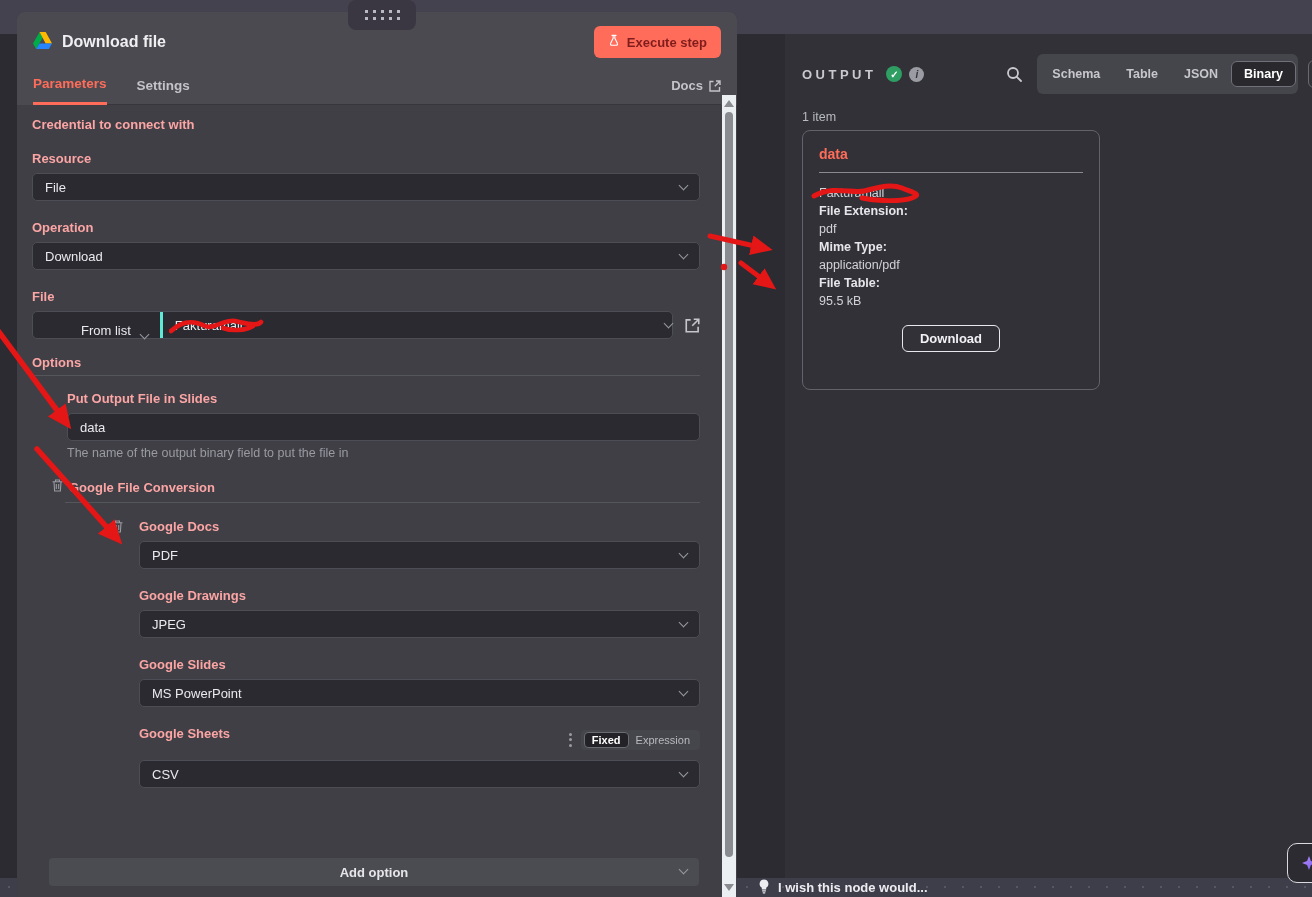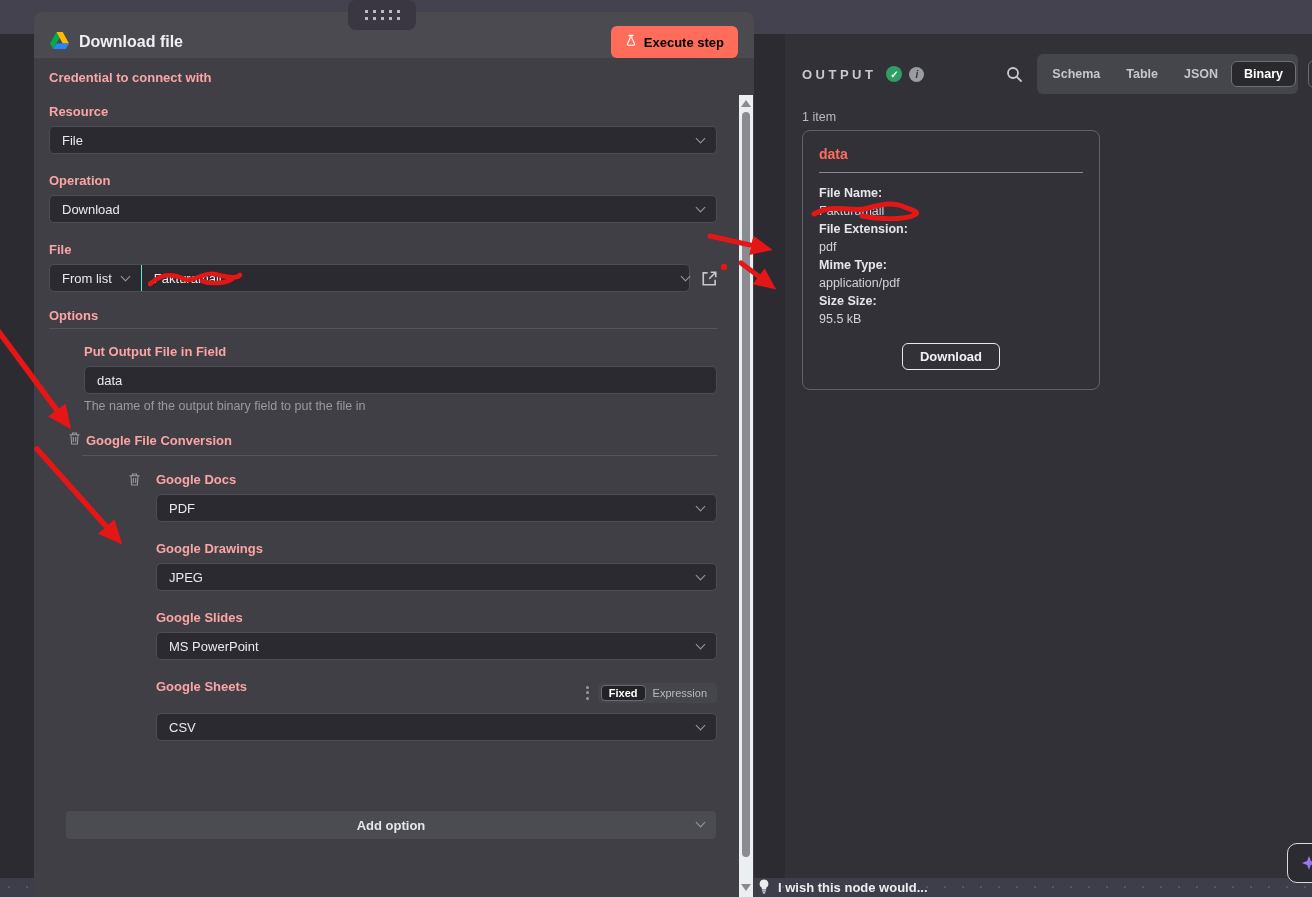--- a/index.html
+++ b/index.html
@@ -50,26 +50,26 @@
   .card-row-label { font-size:12.5px; font-weight:bold; color:#e6e6ea; line-height:18px; }
   .card-row-value { font-size:12.5px; color:#d2d2d8; line-height:18px; }
   .dl-btn { display:block; margin:15px auto 0 auto; background:transparent; color:#f2f2f5;
     border:1.5px solid #e8e8ec; border-radius:6px; font-size:13px; font-weight:bold;
     padding:5px 17px; font-family:inherit; }
 
   .scribble-wrap { position:relative; display:inline-block; }
   .scribble-wrap svg { position:absolute; pointer-events:none; }
 
   
-  .ndv { position:absolute; left:34px; top:12px; width:720px; height:885px; z-index:4;
+  .ndv { position:absolute; left:17px; top:12px; width:720px; height:885px; z-index:4;
     border-radius:8px 8px 0 0; overflow:hidden; background:#3f3f45; }
   .ndv-header { background:#4a4a50; padding:14px 16px 0 16px; }
   .hdr-row { display:flex; align-items:center; }
   .node-title { color:#f0f0f3; font-size:16px; font-weight:bold; margin-left:10px; }
-  .exec-btn { margin-left:auto; background:#ff6d5a; color:#000000; border:none; border-radius:6px;
+  .exec-btn { margin-left:auto; background:#ff6d5a; color:#7f1d1d; border:none; border-radius:6px;
     font-size:13px; font-weight:bold; padding:8px 14px; display:flex; align-items:center; gap:7px;
     font-family:inherit; }
   .tabs-row { display:flex; align-items:flex-end; margin-top:14px; height:33px;
     border-bottom:1px solid #36363b; }
   .tab { font-size:13.5px; font-weight:bold; padding-bottom:11px; margin-right:30px; color:#c3c3c9; }
   .tab.active { color:#ff6d5a; border-bottom:3px solid #ff6d5a; margin-bottom:-1px; }
   .docs-link { margin-left:auto; display:flex; align-items:center; gap:6px; color:#c3c3c9;
     font-size:13px; font-weight:bold; padding-bottom:11px; }
 
   .ndv-body { padding:12px 37px 0 15px; }
@@ -78,22 +78,22 @@
     display:flex; align-items:center; padding:0 12px; font-size:13px; color:#eaeaee; }
   .control .chev { margin-left:auto; }
   .chev { width:7px; height:7px; border-right:1.6px solid #9a9aa2; border-bottom:1.6px solid #9a9aa2;
     transform:rotate(45deg); flex:none; margin-top:-3px; }
   .group { margin-bottom:19px; }
   .cred-row { display:flex; align-items:center; }
   .cred-row .control { flex:1; }
   .icon-after { margin-left:12px; flex:none; display:flex; }
 
   .file-control { padding:0; }
-  .mode-seg { display:flex; align-items:center; gap:10px; padding:0 12px; height:100%;
-    border-right:1px solid #5eead4; }
+  .mode-seg { display:flex; align-items:flex-end; gap:10px; padding:0 12px; height:100%;
+    border-right:3px solid #5eead4;margin-left:36px; }
   .file-value { padding-left:12px; }
 
   .options-head { margin-top:-3px; }
   .options-hr { border:none; border-top:1px solid #55555c; margin:5px 0 15px 0; }
   .sub-block { margin-left:35px; }
   .hint { font-size:12.5px; color:#9a9aa2; margin-top:5px; }
 
   .gfc-head { display:flex; align-items:center; gap:6px; margin:18px 0 0 20px; }
   .gfc-hr { border:none; border-top:1px solid #55555c; margin:6px 0 16px 33px; }
   .conv-items { margin-left:107px; }
@@ -184,33 +184,32 @@
       <svg width="13" height="14" viewBox="0 0 13 14">
           <path d="M4 0.5h5l-.6 4.2 2.6 2V8.6H7.4v3.6L6.5 13.5 5.6 12.2V8.6H2V6.7l2.6-2z" fill="#b9b9c0"></path>
         </svg>
     </span>
   </div>
   <div class="items-count">1 item</div>
 
   <div class="binary-card">
     <div class="card-title">data</div>
     <hr class="card-divider">
-    <div class="card-row-label">File Name:</div>
     <div class="card-row-value">
       <span class="scribble-wrap"><span>Fakturamall</span>
         <svg width="116" height="22" viewBox="0 0 116 22" style="left:-9px; top:-3px;">
           <path d="M4 15 C24 4 42 13 54 10 S80 2 92 7 S112 13 102 17 S66 20 52 17" fill="none" stroke="#e41616" stroke-width="5" stroke-linecap="round"></path>
         </svg>
       </span>
     </div>
     <div class="card-row-label">File Extension:</div>
     <div class="card-row-value">pdf</div>
     <div class="card-row-label">Mime Type:</div>
     <div class="card-row-value">application/pdf</div>
-    <div class="card-row-label">Size Size:</div>
+    <div class="card-row-label">File Table:</div>
     <div class="card-row-value">95.5 kB</div>
     <button class="dl-btn">Download</button>
   </div>
 </div>
 
 <div class="ndv">
   <div class="ndv-header">
     <div class="hdr-row">
       <span>
         <svg width="19" height="17" viewBox="0 0 26 23">
@@ -222,20 +221,31 @@
       <span class="node-title">Download file</span>
       <button class="exec-btn">
         <span>
           <svg width="12" height="13" viewBox="0 0 14 14" fill="none">
               <path d="M4.6 1h4.8M6 1v3.4L3.1 10.3A1.5 1.5 0 0 0 4.4 12.6h5.2a1.5 1.5 0 0 0 1.3-2.3L8 4.4V1" stroke="#fff" stroke-width="1.3" stroke-linecap="round" stroke-linejoin="round"></path>
             </svg>
         </span>
         <span>Execute step</span>
       </button>
     </div>
+    <div class="tabs-row">
+      <span class="tab active">Parameters</span>
+      <span class="tab">Settings</span>
+      <span class="docs-link">
+        <span>Docs</span>
+        <svg width="12" height="12" viewBox="0 0 12 12" fill="none">
+            <path d="M4.5 1.5H1v9.5h9.5V7" stroke="#c3c3c9" stroke-width="1.4"></path>
+            <path d="M7 1h4v4M10.8 1.2 5.8 6.2" stroke="#c3c3c9" stroke-width="1.4"></path>
+          </svg>
+      </span>
+    </div>
   </div>
 
   <div class="ndv-body">
     <div class="group">
       <span class="f-label">Credential to connect with</span>
     </div>
 
     <div class="group">
       <span class="f-label">Resource</span>
       <div class="control">
@@ -276,21 +286,21 @@
         </span>
       </div>
     </div>
 
     <div class="options-head">
       <span class="f-label" style="margin-bottom:0;">Options</span>
       <hr class="options-hr">
     </div>
 
     <div class="sub-block">
-      <span class="f-label">Put Output File in Field</span>
+      <span class="f-label">Put Output File in Slides</span>
       <div class="control">
         <span>data</span>
       </div>
       <div class="hint">The name of the output binary field to put the file in</div>
     </div>
 
     <div class="gfc-head">
       <span>
         <svg width="11" height="13" viewBox="0 0 11 13" fill="none">
             <path d="M0.5 2.8h10M3.5 2.6V1h4v1.6M2 2.8l.6 9.2h5.8L9 2.8M4.3 5v5M6.7 5v5" stroke="#9a9aa2" stroke-width="1.1"></path>

